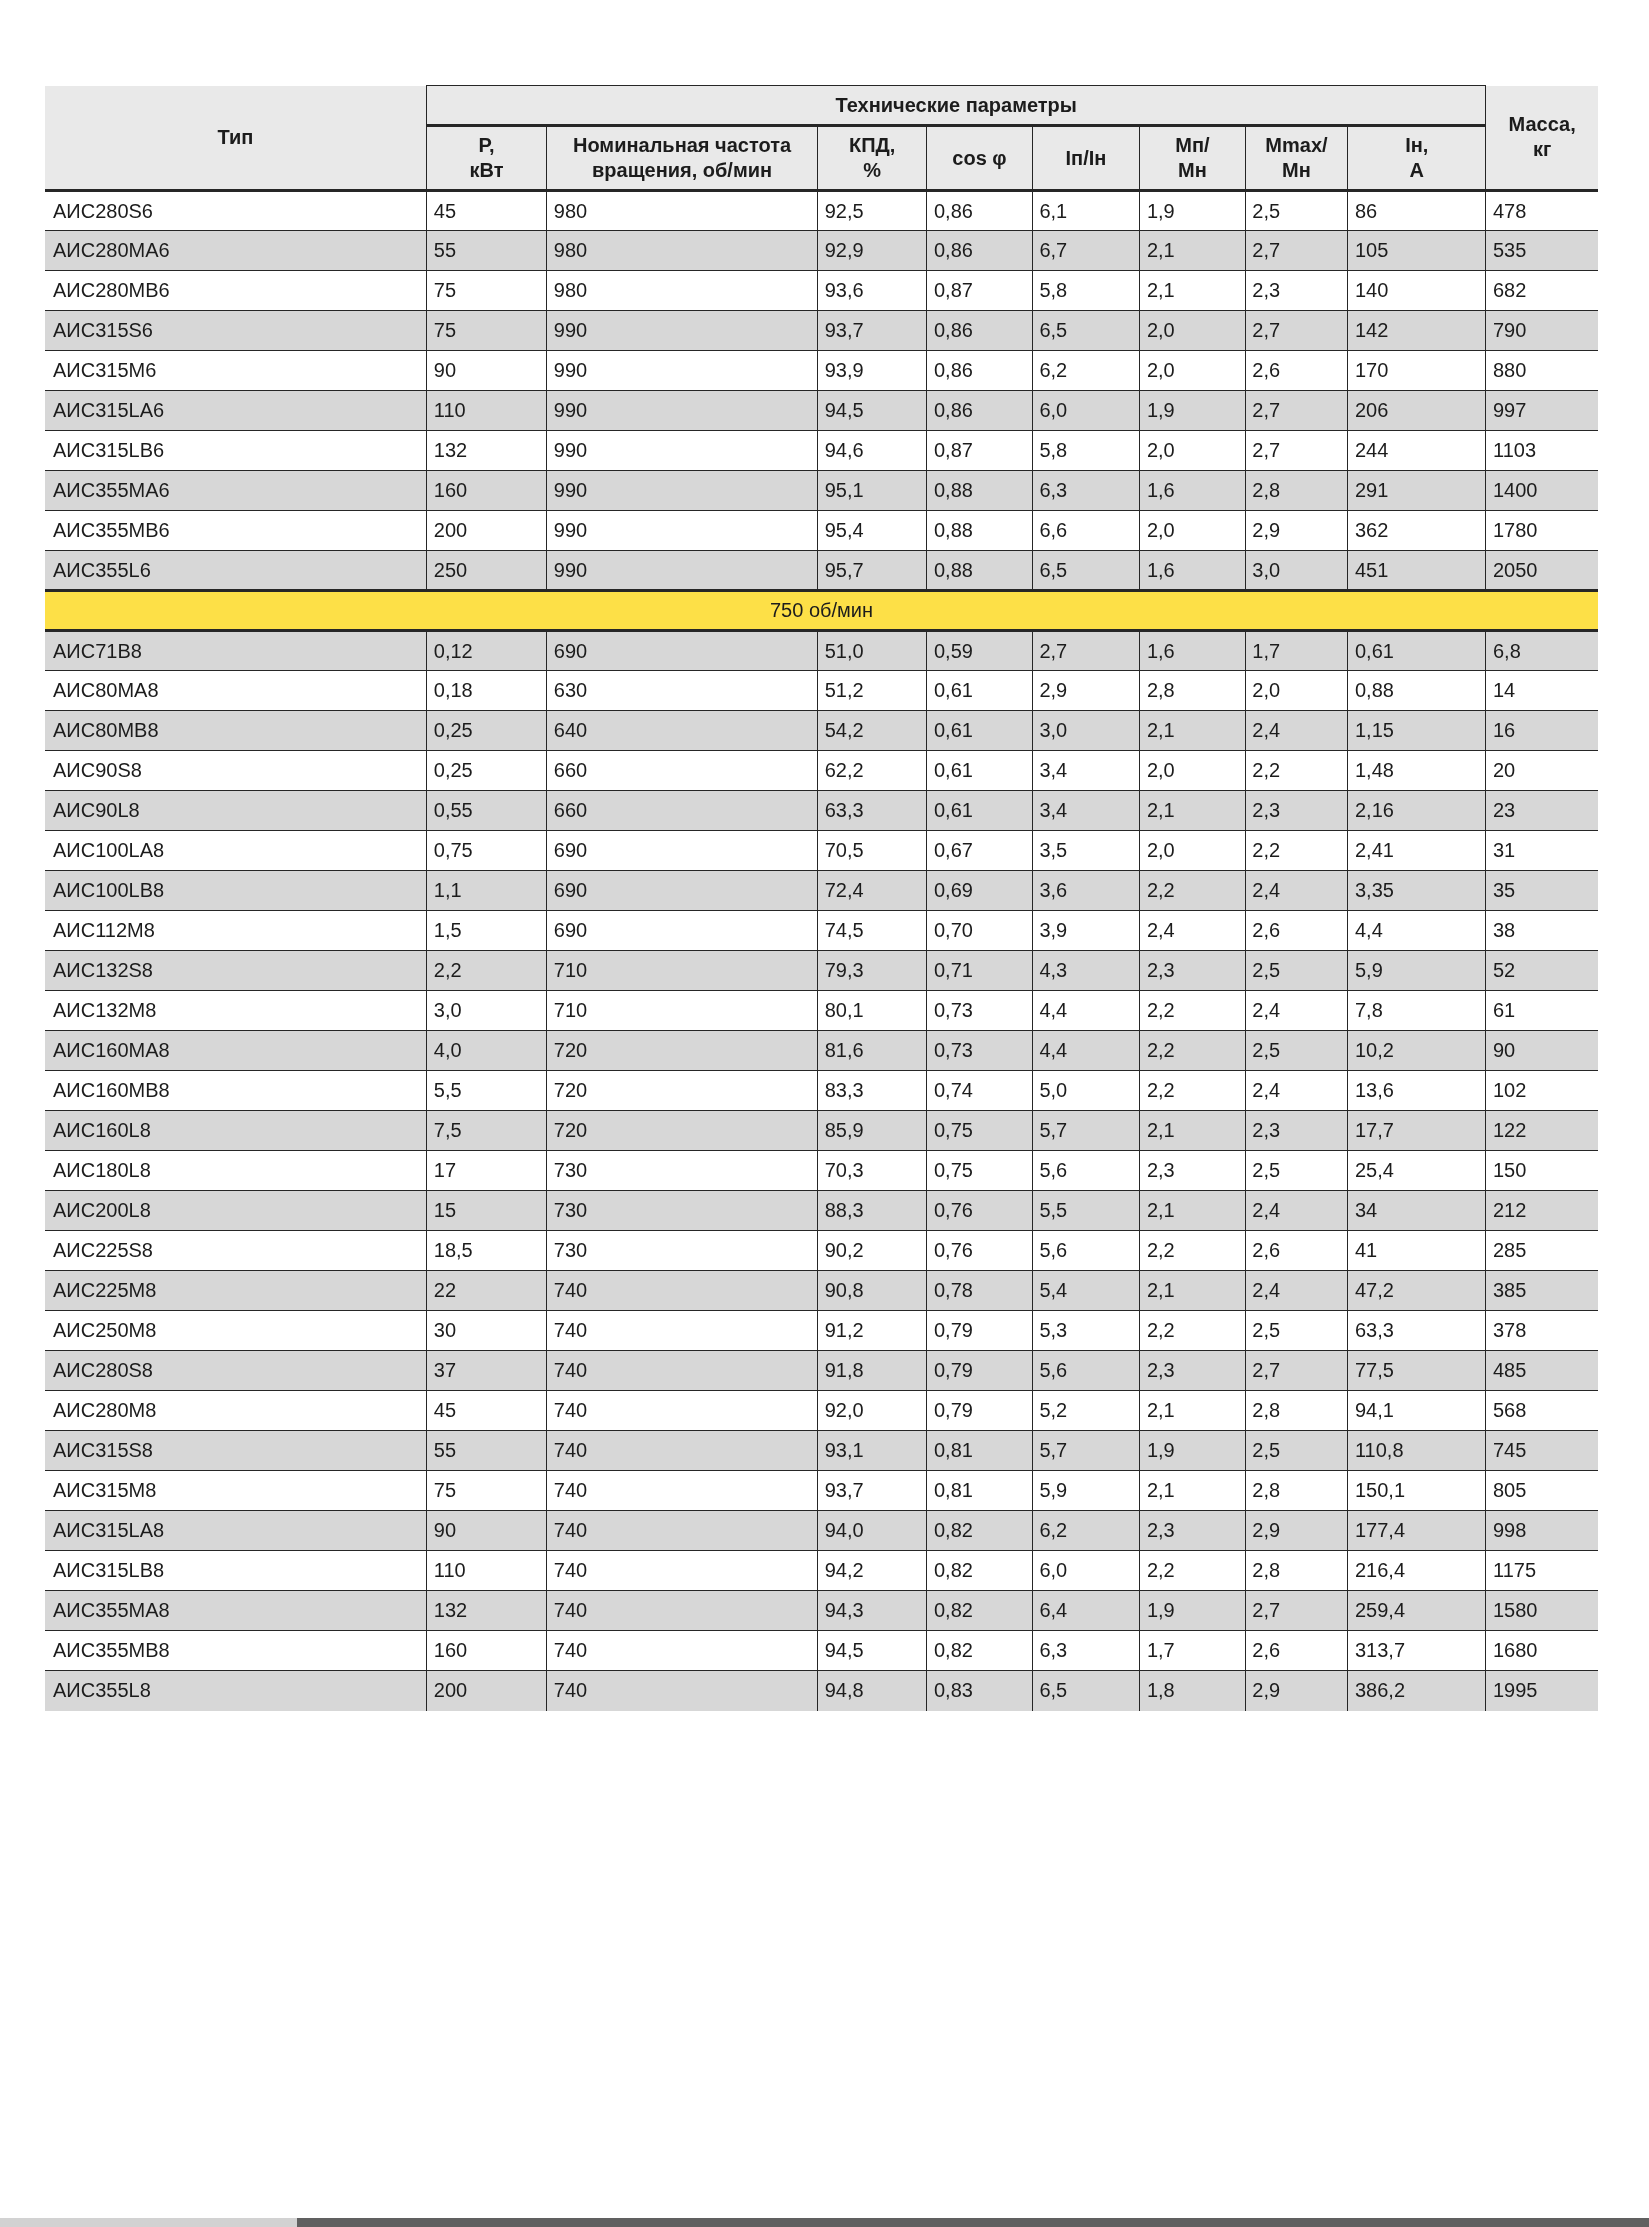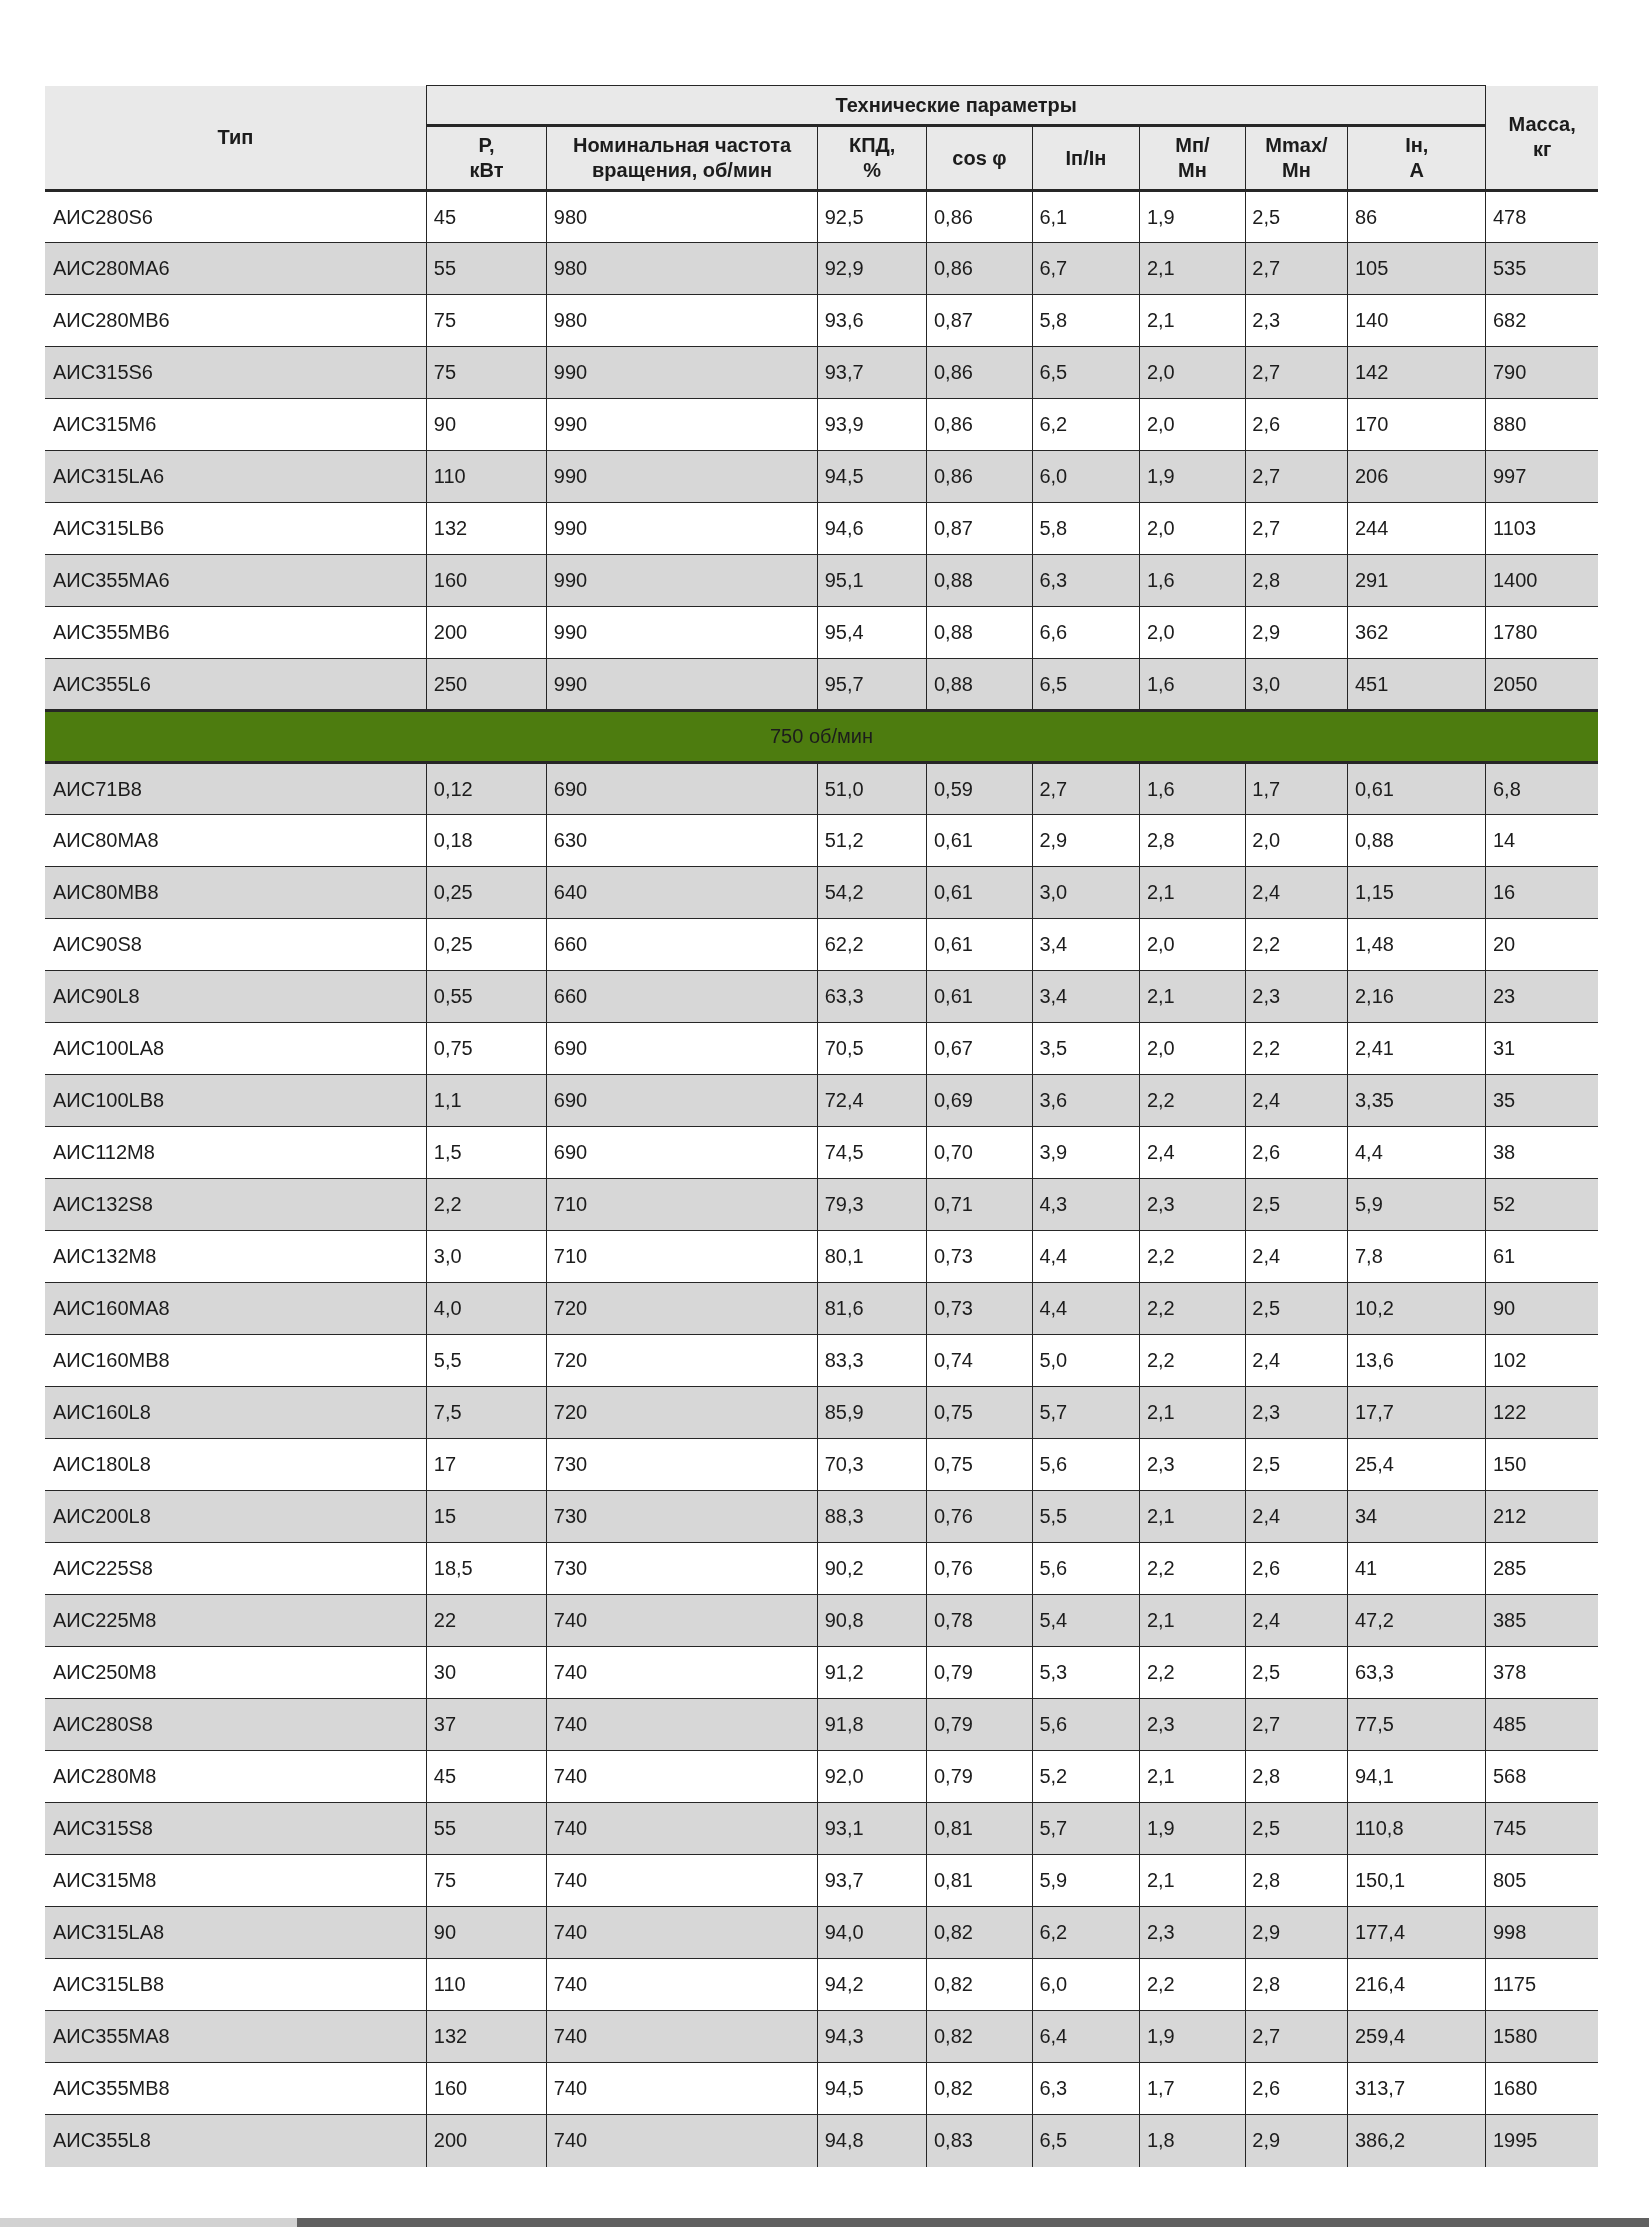--- a/index.html
+++ b/index.html
@@ -34,31 +34,31 @@
     text-align:center;
     white-space:pre-line;
     border-top:0;
     border-bottom:3.3px solid var(--border);
     line-height:1.25;
   }
   thead tr.row-group{height:40px;}
   thead tr.row-params{height:65px;}
   th.th-group{border-top:1.3px solid var(--border);margin-top:46px;}
 
-  tbody tr{height:52px;}
+  tbody tr{height:40px;}
   tbody td{background:#fff;padding-left:6.7px;text-align:left;}
   tbody td.type-cell{padding-left:8px;}
   tbody tr.shaded td{background:var(--shade-bg);}
   tbody tr:last-child td{border-bottom:0;}
 
   tbody tr.section-row td{
     border:0;
     border-top:3.3px solid var(--border);
     border-bottom:3.3px solid var(--border);
-    background:#4d7c0f;
+    background:#fde047;
     text-align:center;
     padding-left:0;
   }
 
   .footer-bar{position:absolute;left:0;bottom:0;width:1649px;height:9.3px;background:var(--footer-dark);}
   .footer-bar-left{position:absolute;left:0;bottom:0;width:297px;height:9.3px;background:var(--footer-light);z-index:1;}
 </style>
 </head>
 <body>
 

